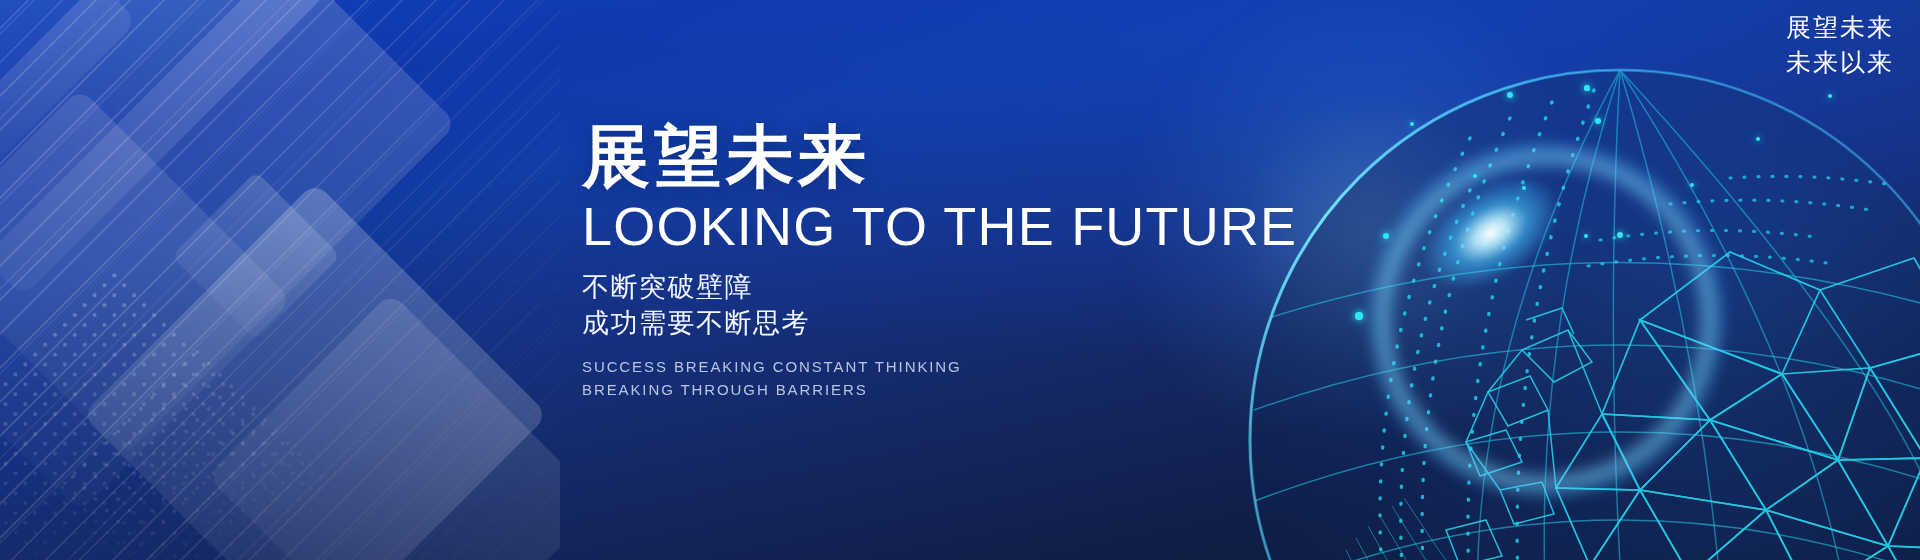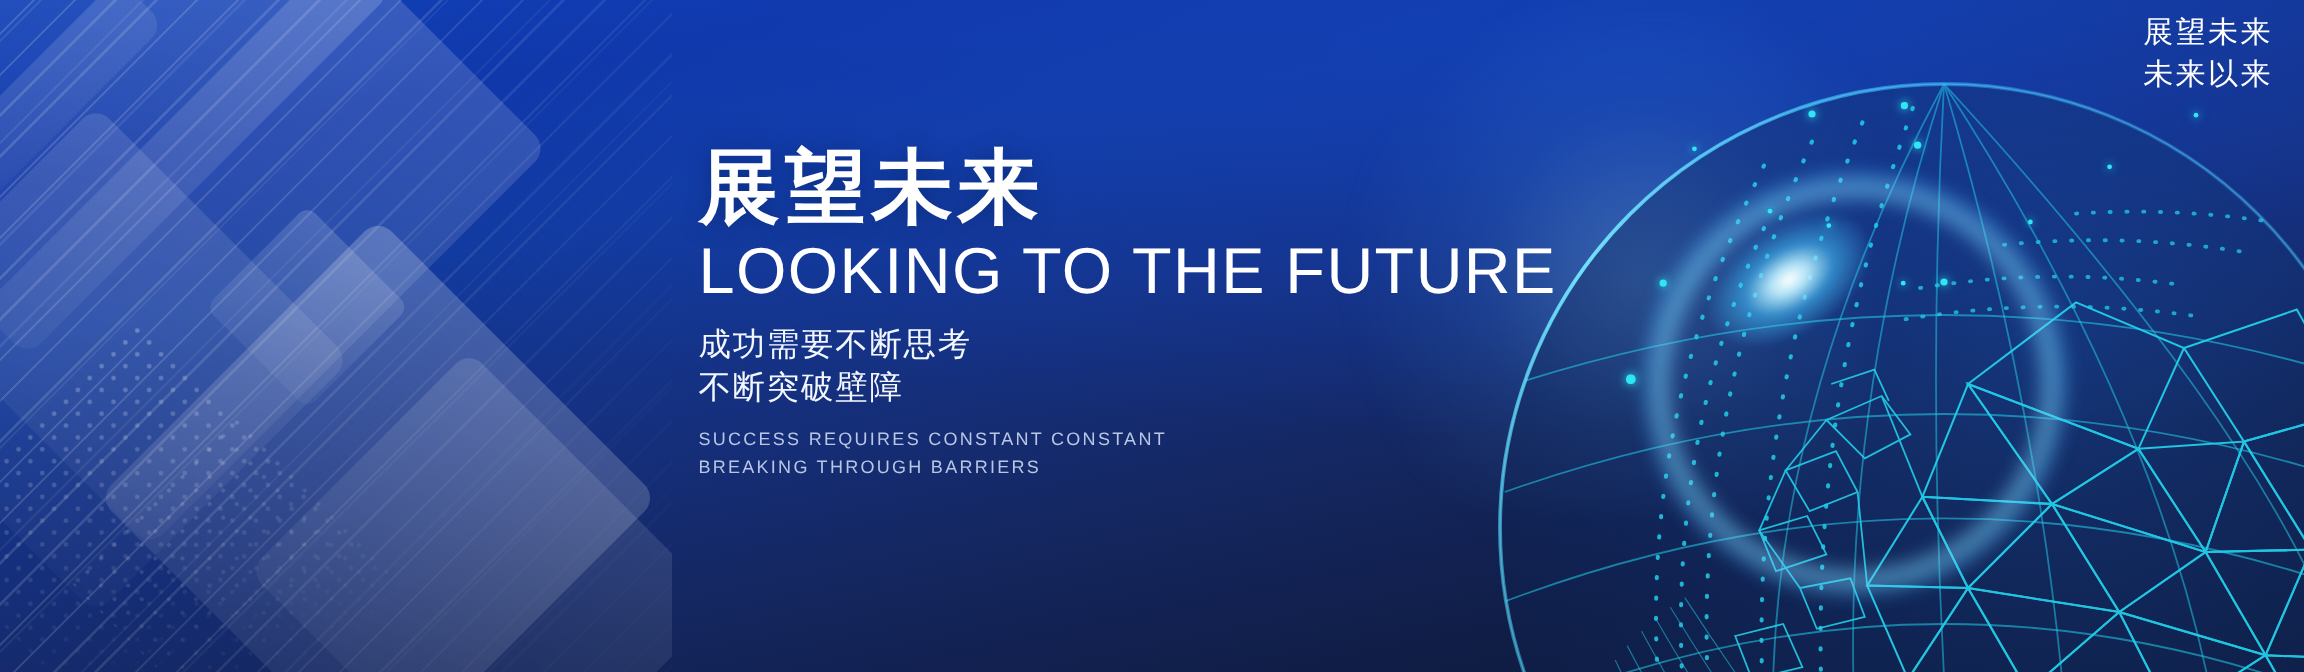--- a/index.html
+++ b/index.html
@@ -251,23 +251,23 @@
       <span class="float-dot" style="left: 1355.4px; top: 312.4px; width: 7.2px; height: 7.2px;"></span>
       <span class="float-dot" style="left: 1473px; top: 174px; width: 4px; height: 4px;"></span>
       <span class="float-dot" style="left: 1689.7px; top: 182.7px; width: 4.6px; height: 4.6px;"></span>
       <span class="float-dot" style="left: 1827.9px; top: 93.9px; width: 4.2px; height: 4.2px;"></span>
       <span class="float-dot" style="left: 1756px; top: 137px; width: 4px; height: 4px;"></span>
     </div>
 
   <div class="copy">
     <h1 class="title-cn">展望未来</h1>
     <div class="title-en">LOOKING TO THE FUTURE</div>
+    <div class="sub-cn">不断突破壁障</div>
     <div class="sub-cn">成功需要不断思考</div>
-    <div class="sub-cn">不断突破壁障</div>
-    <div class="sub-en">SUCCESS REQUIRES CONSTANT CONSTANT</div>
+    <div class="sub-en">SUCCESS BREAKING CONSTANT THINKING</div>
     <div class="sub-en" style="margin-top:1px">BREAKING THROUGH BARRIERS</div>
   </div>
 
   <div class="corner">
     <div>展望未来</div>
     <div>未来以来</div>
   </div>
 
 </div>
 

